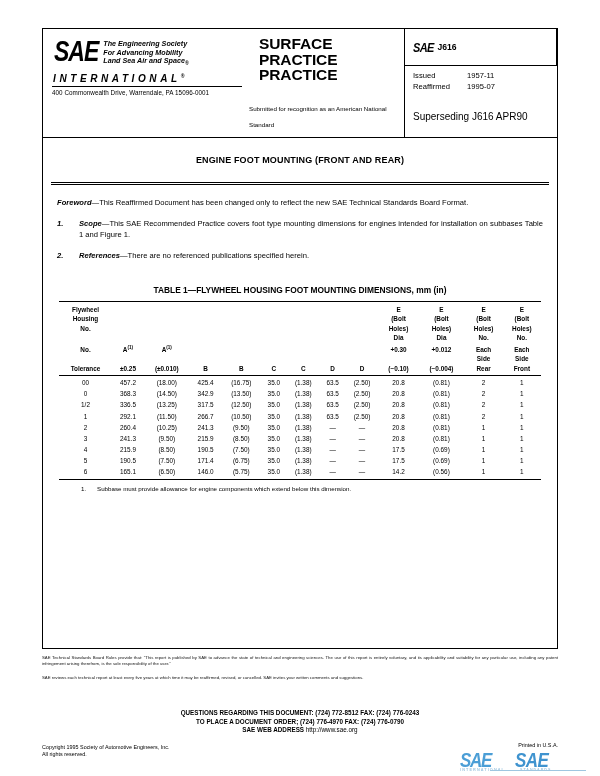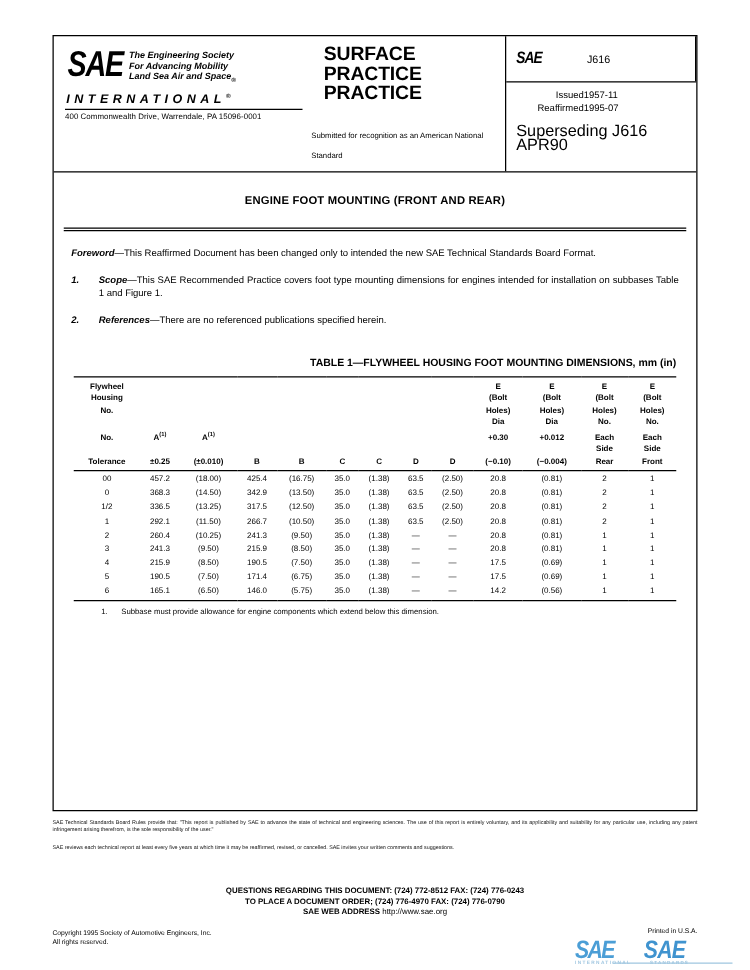--- a/index.html
+++ b/index.html
@@ -110,38 +110,38 @@
     align-items: center;
     padding-left: 8px;
     border-right: 1.6px solid #000;
   }
   .hr-doc .mini-sae {
     font-weight: bold; font-style: italic;
     font-size: 11px; letter-spacing: -0.7px;
     transform: scaleY(1.2);
     margin-right: 4px;
   }
-  .hr-doc .docno { font-size: 8.6px; font-weight: normal; margin-left: 32px; }
+  .hr-doc .docno { font-size: 8.6px; font-weight: bold; }
   .hr-reaf {
     width: 55px;
     text-align: center;
     font-size: 9px;
     font-weight: bold;
     line-height: 11px;
     padding-top: 6px;
   }
   .hdr-right-bot {
     flex: 1;
     padding: 5px 0 0 8px;
     font-size: 7.6px;
     line-height: 10.5px;
   }
-  .kv { display: flex; text-align: right; }
+  .kv { display: flex; }
   .kv .k { width: 54px; }
-  .supers { margin-top: 8px; font-size: 13px; }
+  .supers { margin-top: 20px; font-size: 10px; }
 
   
   .doctitle {
     height: 44px;
     display: flex;
     align-items: center;
     justify-content: center;
     font-size: 9px;
     font-weight: bold;
     letter-spacing: 0.15px;
@@ -167,21 +167,21 @@
     font-weight: bold;
     font-style: italic;
   }
   .para .txt { flex: 1; }
   .lead { font-weight: bold; font-style: italic; }
   .fw-indent { padding-left: 0; }
 
   
   .tblwrap { padding: 14px 16px 0 16px; }
   .tbl-caption {
-    text-align: right;
+    text-align: center;
     font-size: 8.4px;
     font-weight: bold;
     margin-bottom: 6px;
   }
   table.dims {
     width: 100%;
     border-collapse: collapse;
     font-size: 6.4px;
   }
   table.dims thead th {
@@ -342,21 +342,21 @@
       </div>
     </div>
 
     <div class="doctitle">ENGINE FOOT MOUNTING (FRONT AND REAR)</div>
     <div class="rule-double"></div>
 
     <div class="body">
 
       <div class="para fw-indent">
         <div class="txt">
-          <span class="lead">Foreword</span><span>—This Reaffirmed Document has been changed only to intended the new SAE Technical Standards Board Format.</span>
+          <span class="lead">Foreword</span><span>—This Reaffirmed Document has been changed only to reflect the new SAE Technical Standards Board Format.</span>
         </div>
       </div>
 
       <div class="para">
         <div class="num">1.</div>
         <div class="txt">
           <span class="lead">Scope</span><span>—This SAE Recommended Practice covers foot type mounting dimensions for engines intended for installation on subbases Table 1 and Figure 1.</span>
         </div>
       </div>
 

